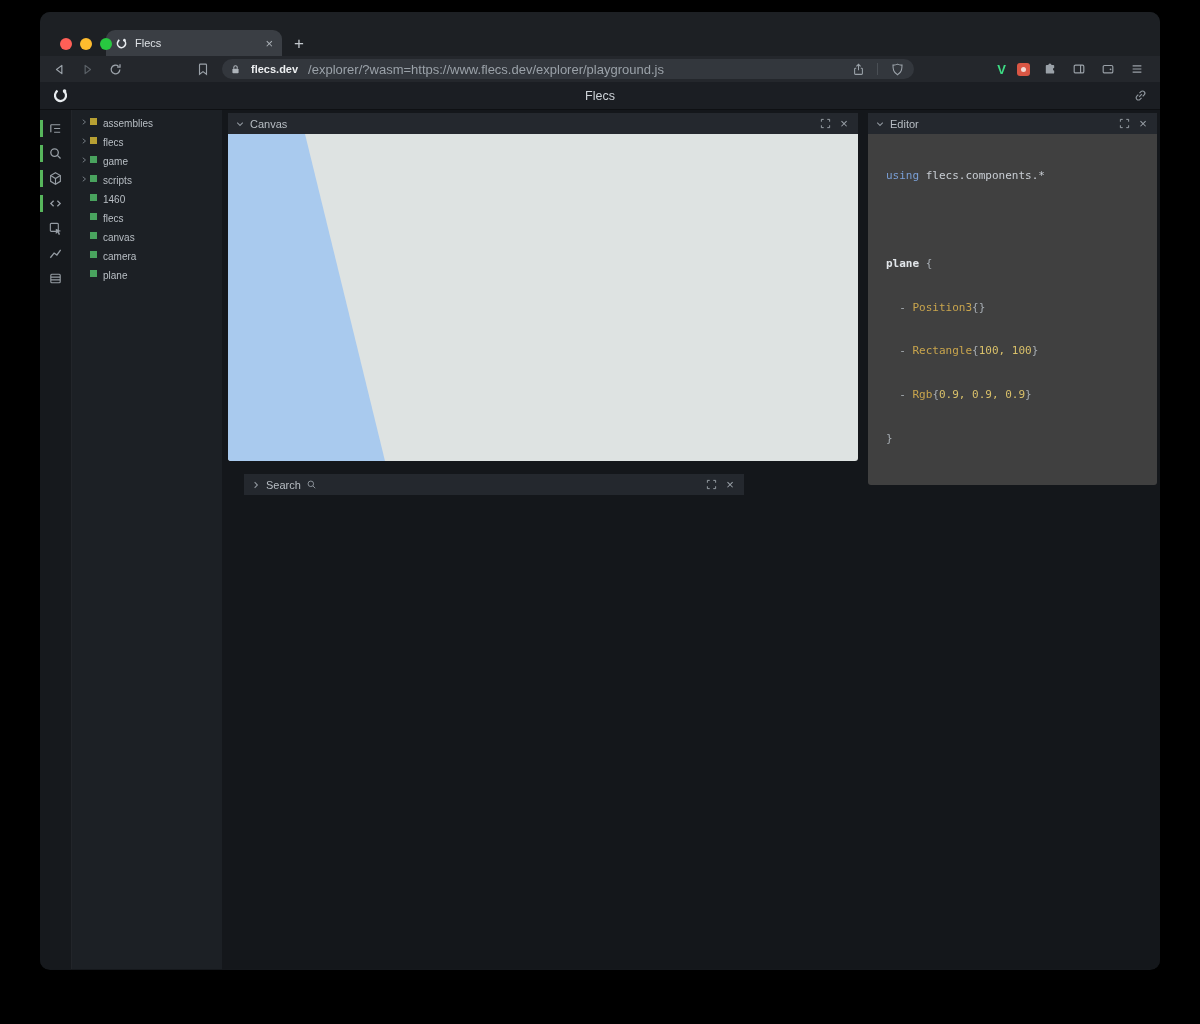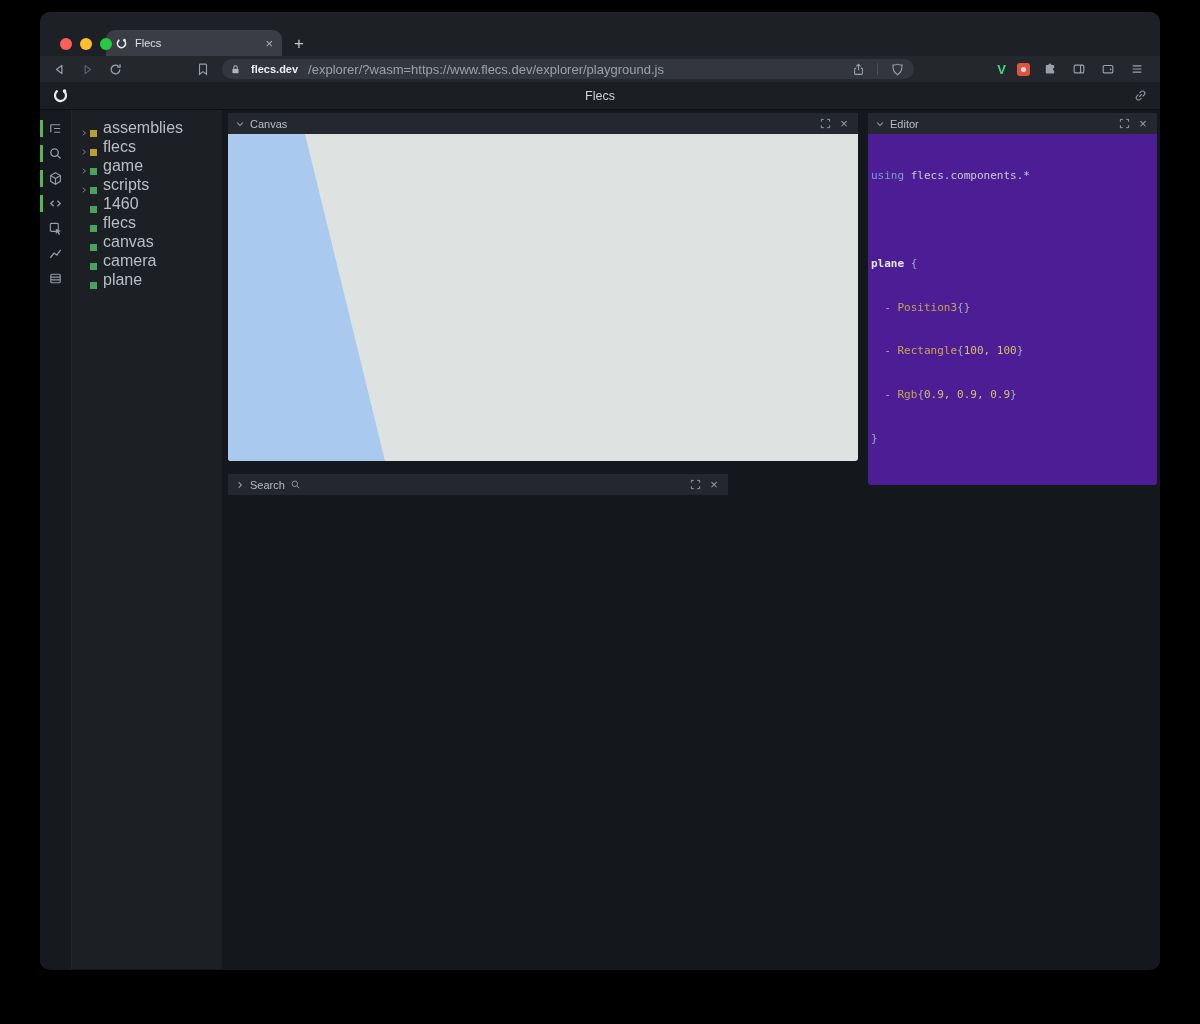--- a/index.html
+++ b/index.html
@@ -40,39 +40,39 @@
     display:flex;align-items:center;padding:0 12px;position:relative}
   .apptitle{position:absolute;left:0;right:0;text-align:center;color:#ced3d8;font-size:12.5px}
   .linkicon{margin-left:auto;color:#8d949b}
 
   
   .content{display:flex;height:859px;position:relative}
   .rail{width:32px;background:#16191d;border-right:1px solid #22252a;padding-top:6px;flex:none}
   .rail-item{height:25px;display:flex;align-items:center;justify-content:center;color:#959ca3;position:relative}
   .rail-item.active::before{content:"";position:absolute;left:0;top:4px;width:3px;height:17px;background:#57b65c}
   .treepanel{width:150px;background:#1c2025;padding-top:8px;flex:none}
-  .tree-item{height:19px;display:flex;align-items:flex-end;padding-left:8px;color:#b9bfc5;font-size:16px;cursor:default}
+  .tree-item{height:19px;display:flex;align-items:flex-start;padding-left:8px;color:#b9bfc5;font-size:10px;cursor:default}
   .tree-item .arr{width:9px;color:#7d848b;display:flex;align-items:center}
   .tree-item .sq{width:7px;height:7px;margin:0 6px 0 1px;flex:none}
   .main{flex:1;background:#14171b;position:relative}
 
   .panel{position:absolute}
   .panel-header{height:21px;background:#24282e;display:flex;align-items:center;gap:5px;
     padding:0 7px;color:#b7bdc3;font-size:11px}
   .panel-header .ph-title{white-space:nowrap}
   .panel-header .sp{flex:1}
   .ph-btn{color:#9aa1a8;display:flex;align-items:center;justify-content:center;width:14px;height:14px}
   .ph-btn.x{font-size:13px;line-height:1}
   .chev{color:#8d949b;display:flex;align-items:center}
 
   .canvas-panel{left:6px;top:3px;width:630px}
   .canvas-view{width:630px;height:327px;border-radius:0 0 3px 3px;overflow:hidden}
-  .search-panel{left:6px;top:364px;width:500px}
+  .search-panel{left:22px;top:364px;width:500px}
   .editor-panel{left:646px;top:3px;width:289px}
-  .editor-code{background:#4c1d95;border-radius:0 0 3px 3px;padding:6px 3px 9px;
+  .editor-code{background:#404040;border-radius:0 0 3px 3px;padding:6px 18px 9px;
     font-family:"DejaVu Sans Mono",monospace;font-size:11px;line-height:14.6px;
     white-space:pre;color:#c9ced4}
   .cl{min-height:14.6px}
   .tk.kw{color:#7a9fd6}
   .tk.plain{color:#c9ced4}
   .tk.ent{color:#e2e6ea;font-weight:bold}
   .tk.punct{color:#a6acb2}
   .tk.comp{color:#c9a54d}
   .tk.num{color:#d9c06a}
 </style>

